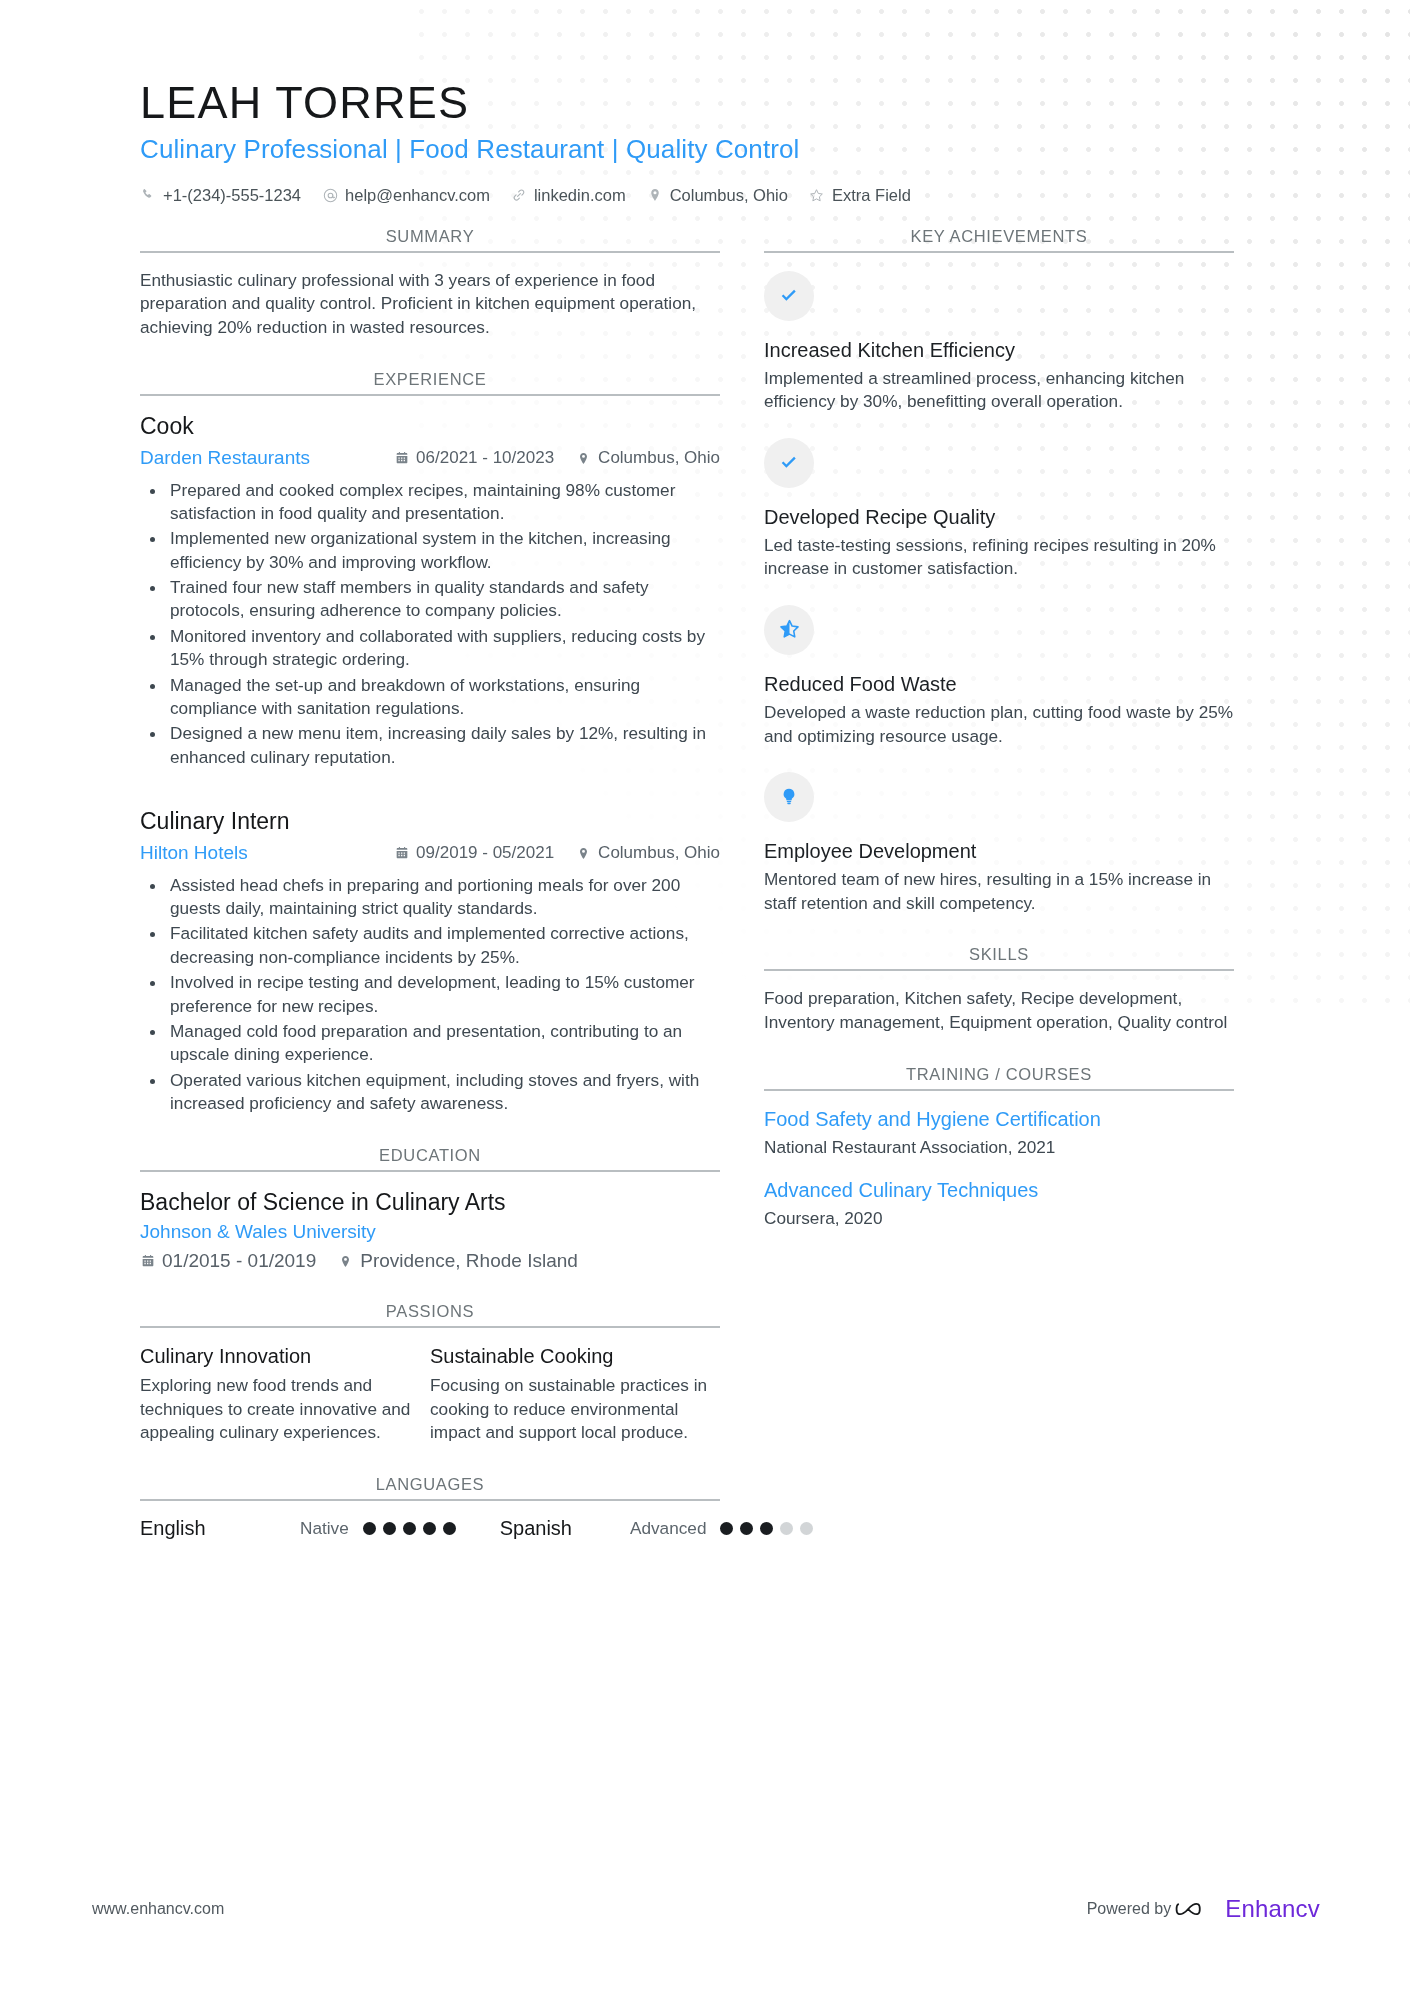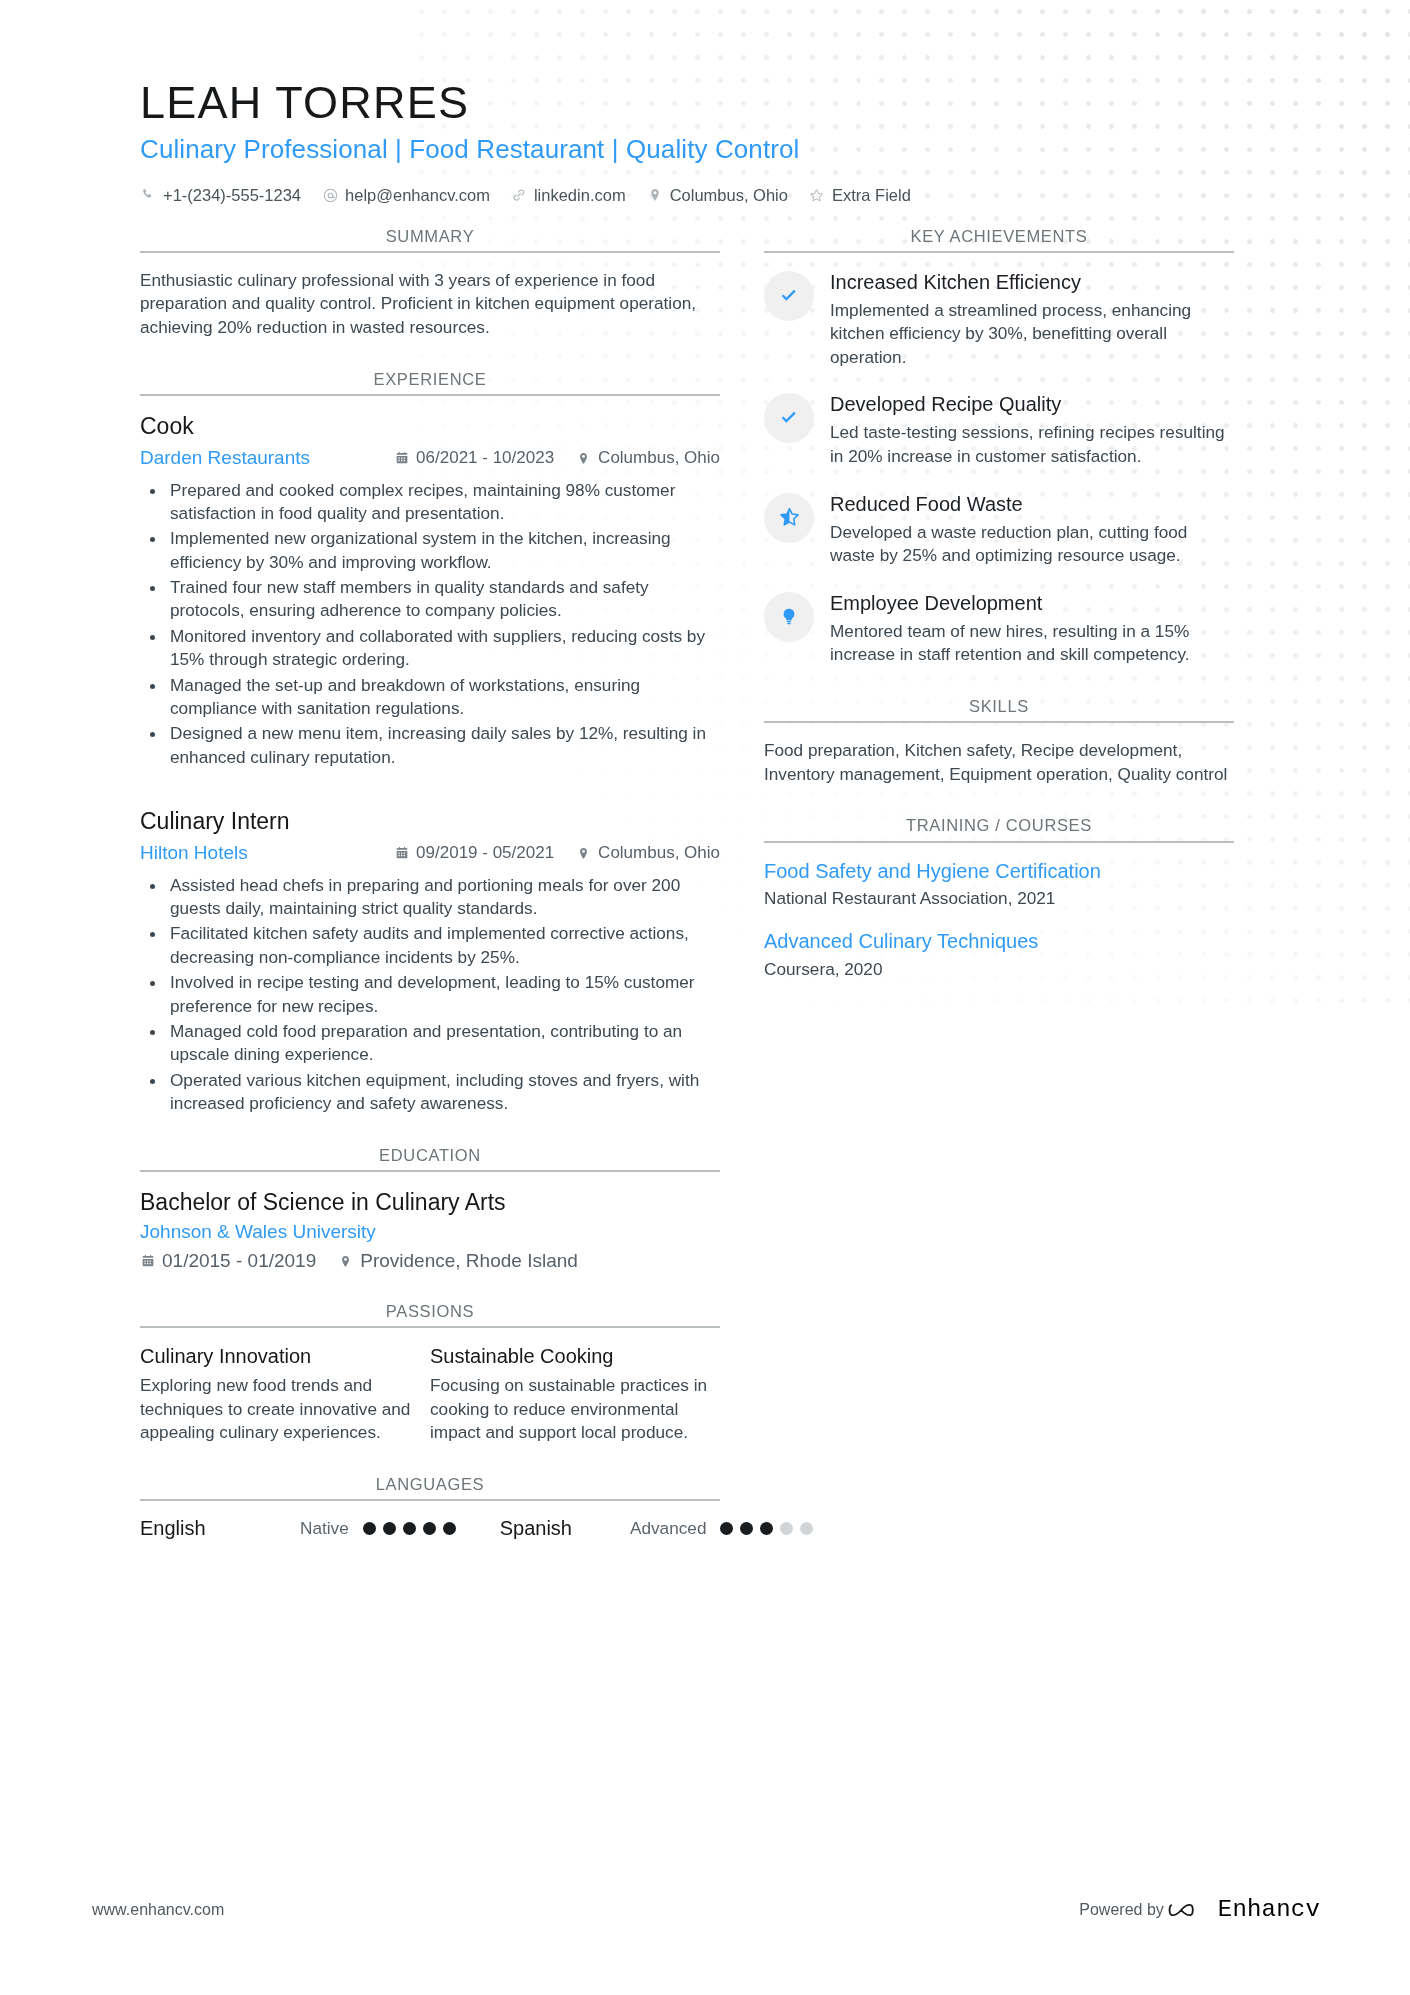--- a/index.html
+++ b/index.html
@@ -132,21 +132,21 @@
   ul.bullets li {
     font-size: 17.2px;
     line-height: 1.36;
     color: #3e4850;
     margin-bottom: 2px;
     padding-left: 4px;
   }
   ul.bullets li::marker { color: #3e4850; font-size: 15px; }
 
   
-  .ach { display: flex; align-items: flex-start; gap: 16px; margin-top: 22px; }
+  .ach { display: flex; align-items: flex-start; gap: 16px; margin-top: 22px; flex-direction: column; }
   .ach:first-child { margin-top: 0; }
   .ach-badge {
     width: 50px; height: 50px; flex: 0 0 50px;
     border-radius: 50%;
     background: #f0f0f0;
     display: flex; align-items: center; justify-content: center;
     margin-top: 2px;
   }
   .ach-badge svg { display: block; fill: #2f9bf7; }
   .ach-text { flex: 1 1 auto; padding-top: 1px; }
@@ -180,21 +180,21 @@
     position: absolute;
     left: 92px; right: 90px; bottom: 72px;
     display: flex; align-items: center; justify-content: space-between;
     z-index: 2;
   }
   .footer-url { font-size: 16px; color: #51595f; }
   .footer-right { display: flex; align-items: center; gap: 3px; }
   .powered { font-size: 16px; color: #51595f; }
   .brand { display: flex; align-items: center; gap: 9px; }
   .brand svg { display: block; }
-  .brand-name { font-size: 24px; color: #000000; letter-spacing: .2px; font-family: Liberation Mono, monospace; }
+  .brand-name { font-size: 24px; color: #6d28d9; letter-spacing: .2px; }
 </style>
 </head>
 <body>
 
 <div id="page">
 
   <div id="dots"></div>
 
   <div id="content">
 

